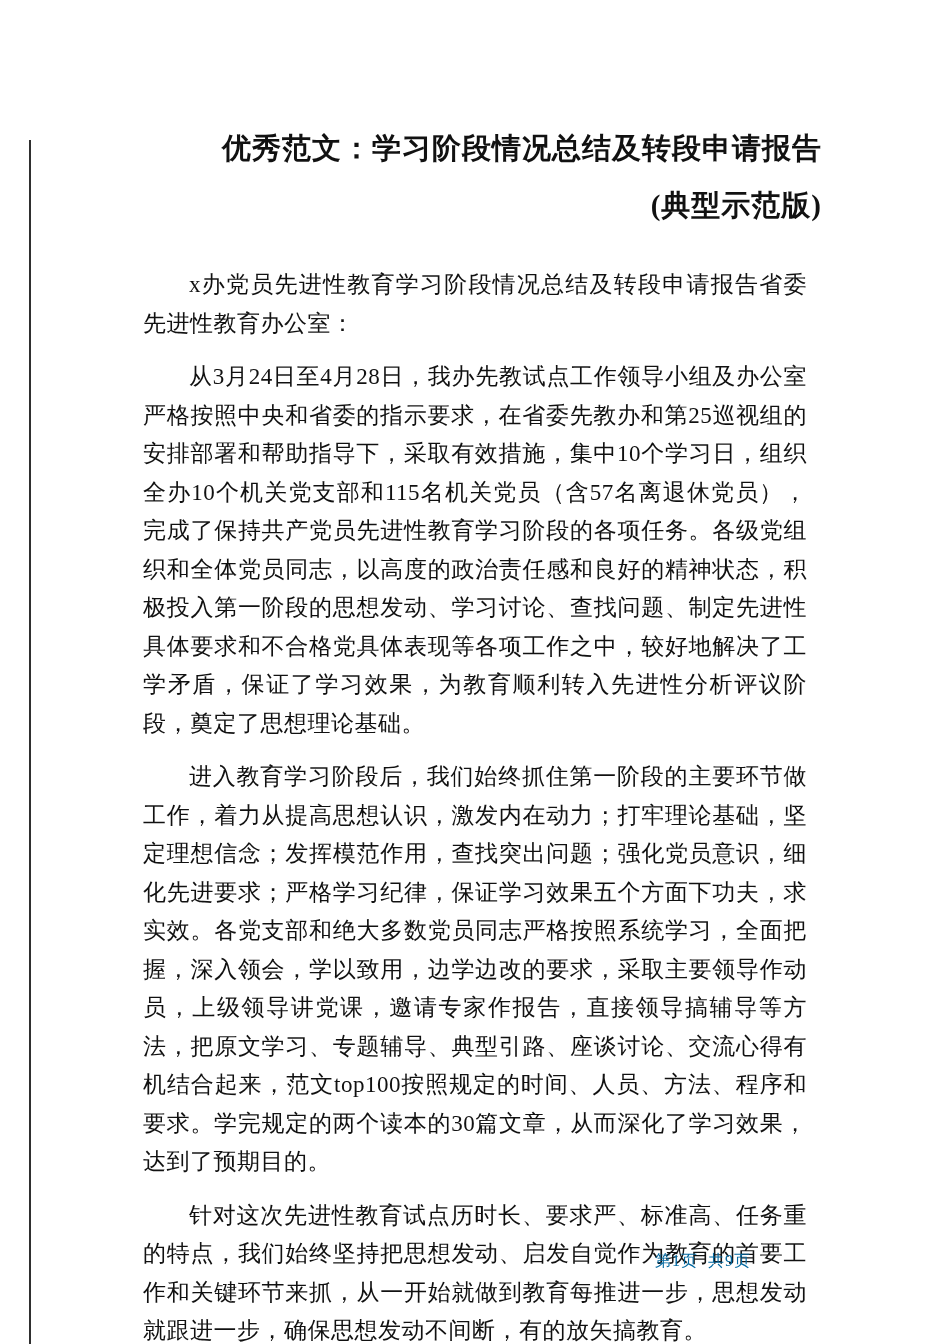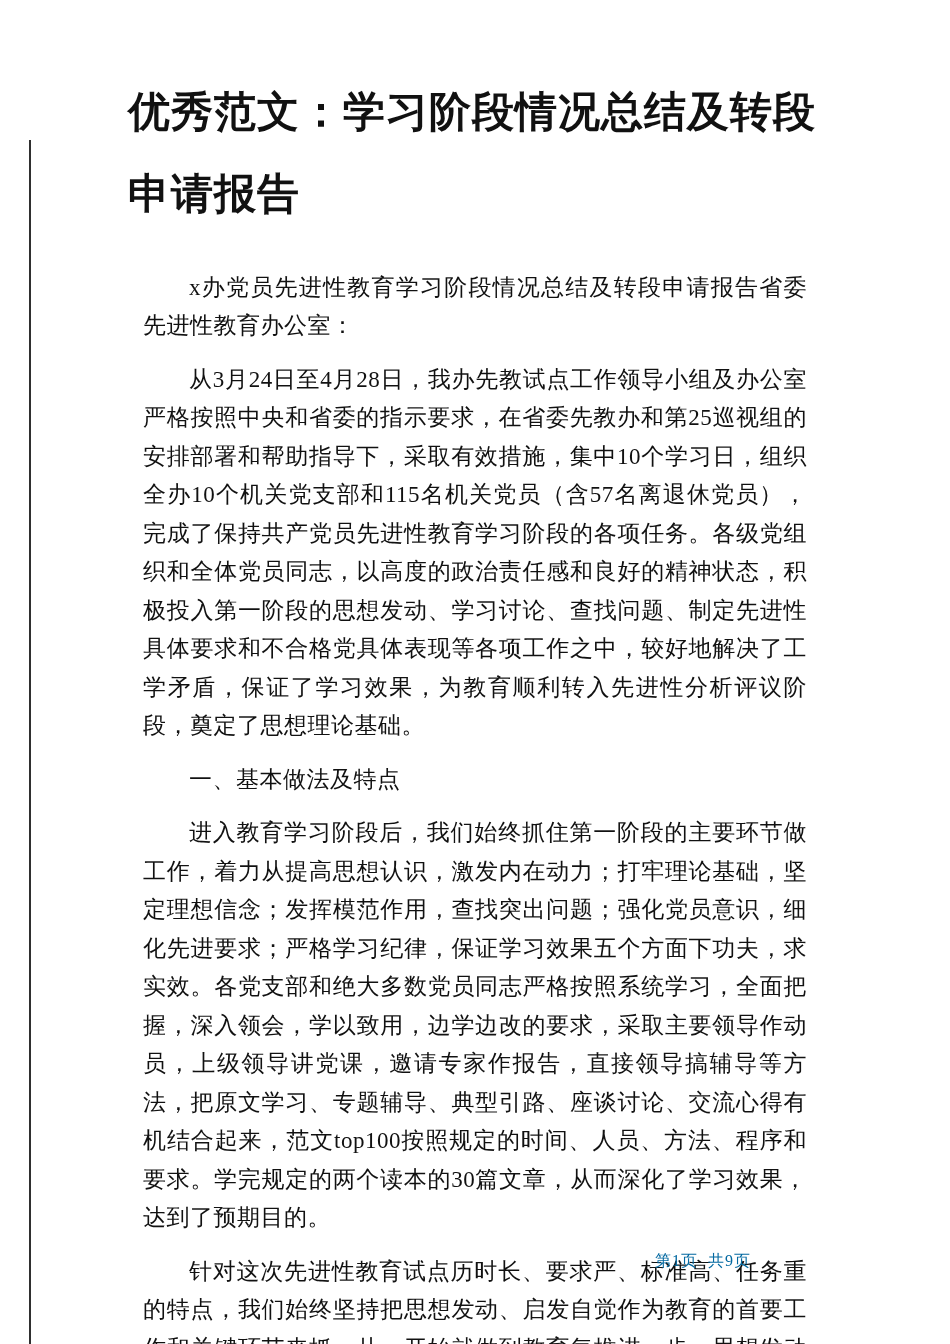--- a/index.html
+++ b/index.html
@@ -23,23 +23,23 @@
   .edge-line {
     position: absolute;
     left: 29px;
     top: 140px;
     width: 2px;
     height: 1204px;
     background: #2f2f2f;
   }
   .title {
     margin: 0;
-    padding: 72px 128px 18px 128px;
-    text-align: left;
-    font-size: 42px;
+    padding: 120px 128px 18px 128px;
+    text-align: right;
+    font-size: 29px;
     font-weight: bold;
     line-height: 1.95;
     letter-spacing: 1px;
   }
   .title-line {
     display: block;
   }
   .doc-body {
     padding: 0 128px;
     font-size: 23px;
@@ -67,26 +67,26 @@
 </style>
 </head>
 <body>
 
 <div class="page">
 
   <div class="edge-line"></div>
 
   <h1 class="title">
     <span class="title-line">优秀范文：学习阶段情况总结及转段申请报告</span>
+    <span class="title-line">(典型示范版)</span>
   </h1>
 
   <div class="doc-body">
     <p class="para">x办党员先进性教育学习阶段情况总结及转段申请报告省委先进性教育办公室：</p>
     <p class="para">从3月24日至4月28日，我办先教试点工作领导小组及办公室严格按照中央和省委的指示要求，在省委先教办和第25巡视组的安排部署和帮助指导下，采取有效措施，集中10个学习日，组织全办10个机关党支部和115名机关党员（含57名离退休党员），完成了保持共产党员先进性教育学习阶段的各项任务。各级党组织和全体党员同志，以高度的政治责任感和良好的精神状态，积极投入第一阶段的思想发动、学习讨论、查找问题、制定先进性具体要求和不合格党具体表现等各项工作之中，较好地解决了工学矛盾，保证了学习效果，为教育顺利转入先进性分析评议阶段，奠定了思想理论基础。</p>
-    <p class="para">一、基本做法及特点</p>
     <p class="para">进入教育学习阶段后，我们始终抓住第一阶段的主要环节做工作，着力从提高思想认识，激发内在动力；打牢理论基础，坚定理想信念；发挥模范作用，查找突出问题；强化党员意识，细化先进要求；严格学习纪律，保证学习效果五个方面下功夫，求实效。各党支部和绝大多数党员同志严格按照系统学习，全面把握，深入领会，学以致用，边学边改的要求，采取主要领导作动员，上级领导讲党课，邀请专家作报告，直接领导搞辅导等方法，把原文学习、专题辅导、典型引路、座谈讨论、交流心得有机结合起来，范文top100按照规定的时间、人员、方法、程序和要求。学完规定的两个读本的30篇文章，从而深化了学习效果，达到了预期目的。</p>
     <p class="para">针对这次先进性教育试点历时长、要求严、标准高、任务重的特点，我们始终坚持把思想发动、启发自觉作为教育的首要工作和关键环节来抓，从一开始就做到教育每推进一步，思想发动就跟进一步，确保思想发动不间断，有的放矢搞教育。</p>
   </div>
 
   <div class="footer">
     <span>第1页</span><span class="sep"></span><span>共9页</span>
   </div>
 
 </div>
 

